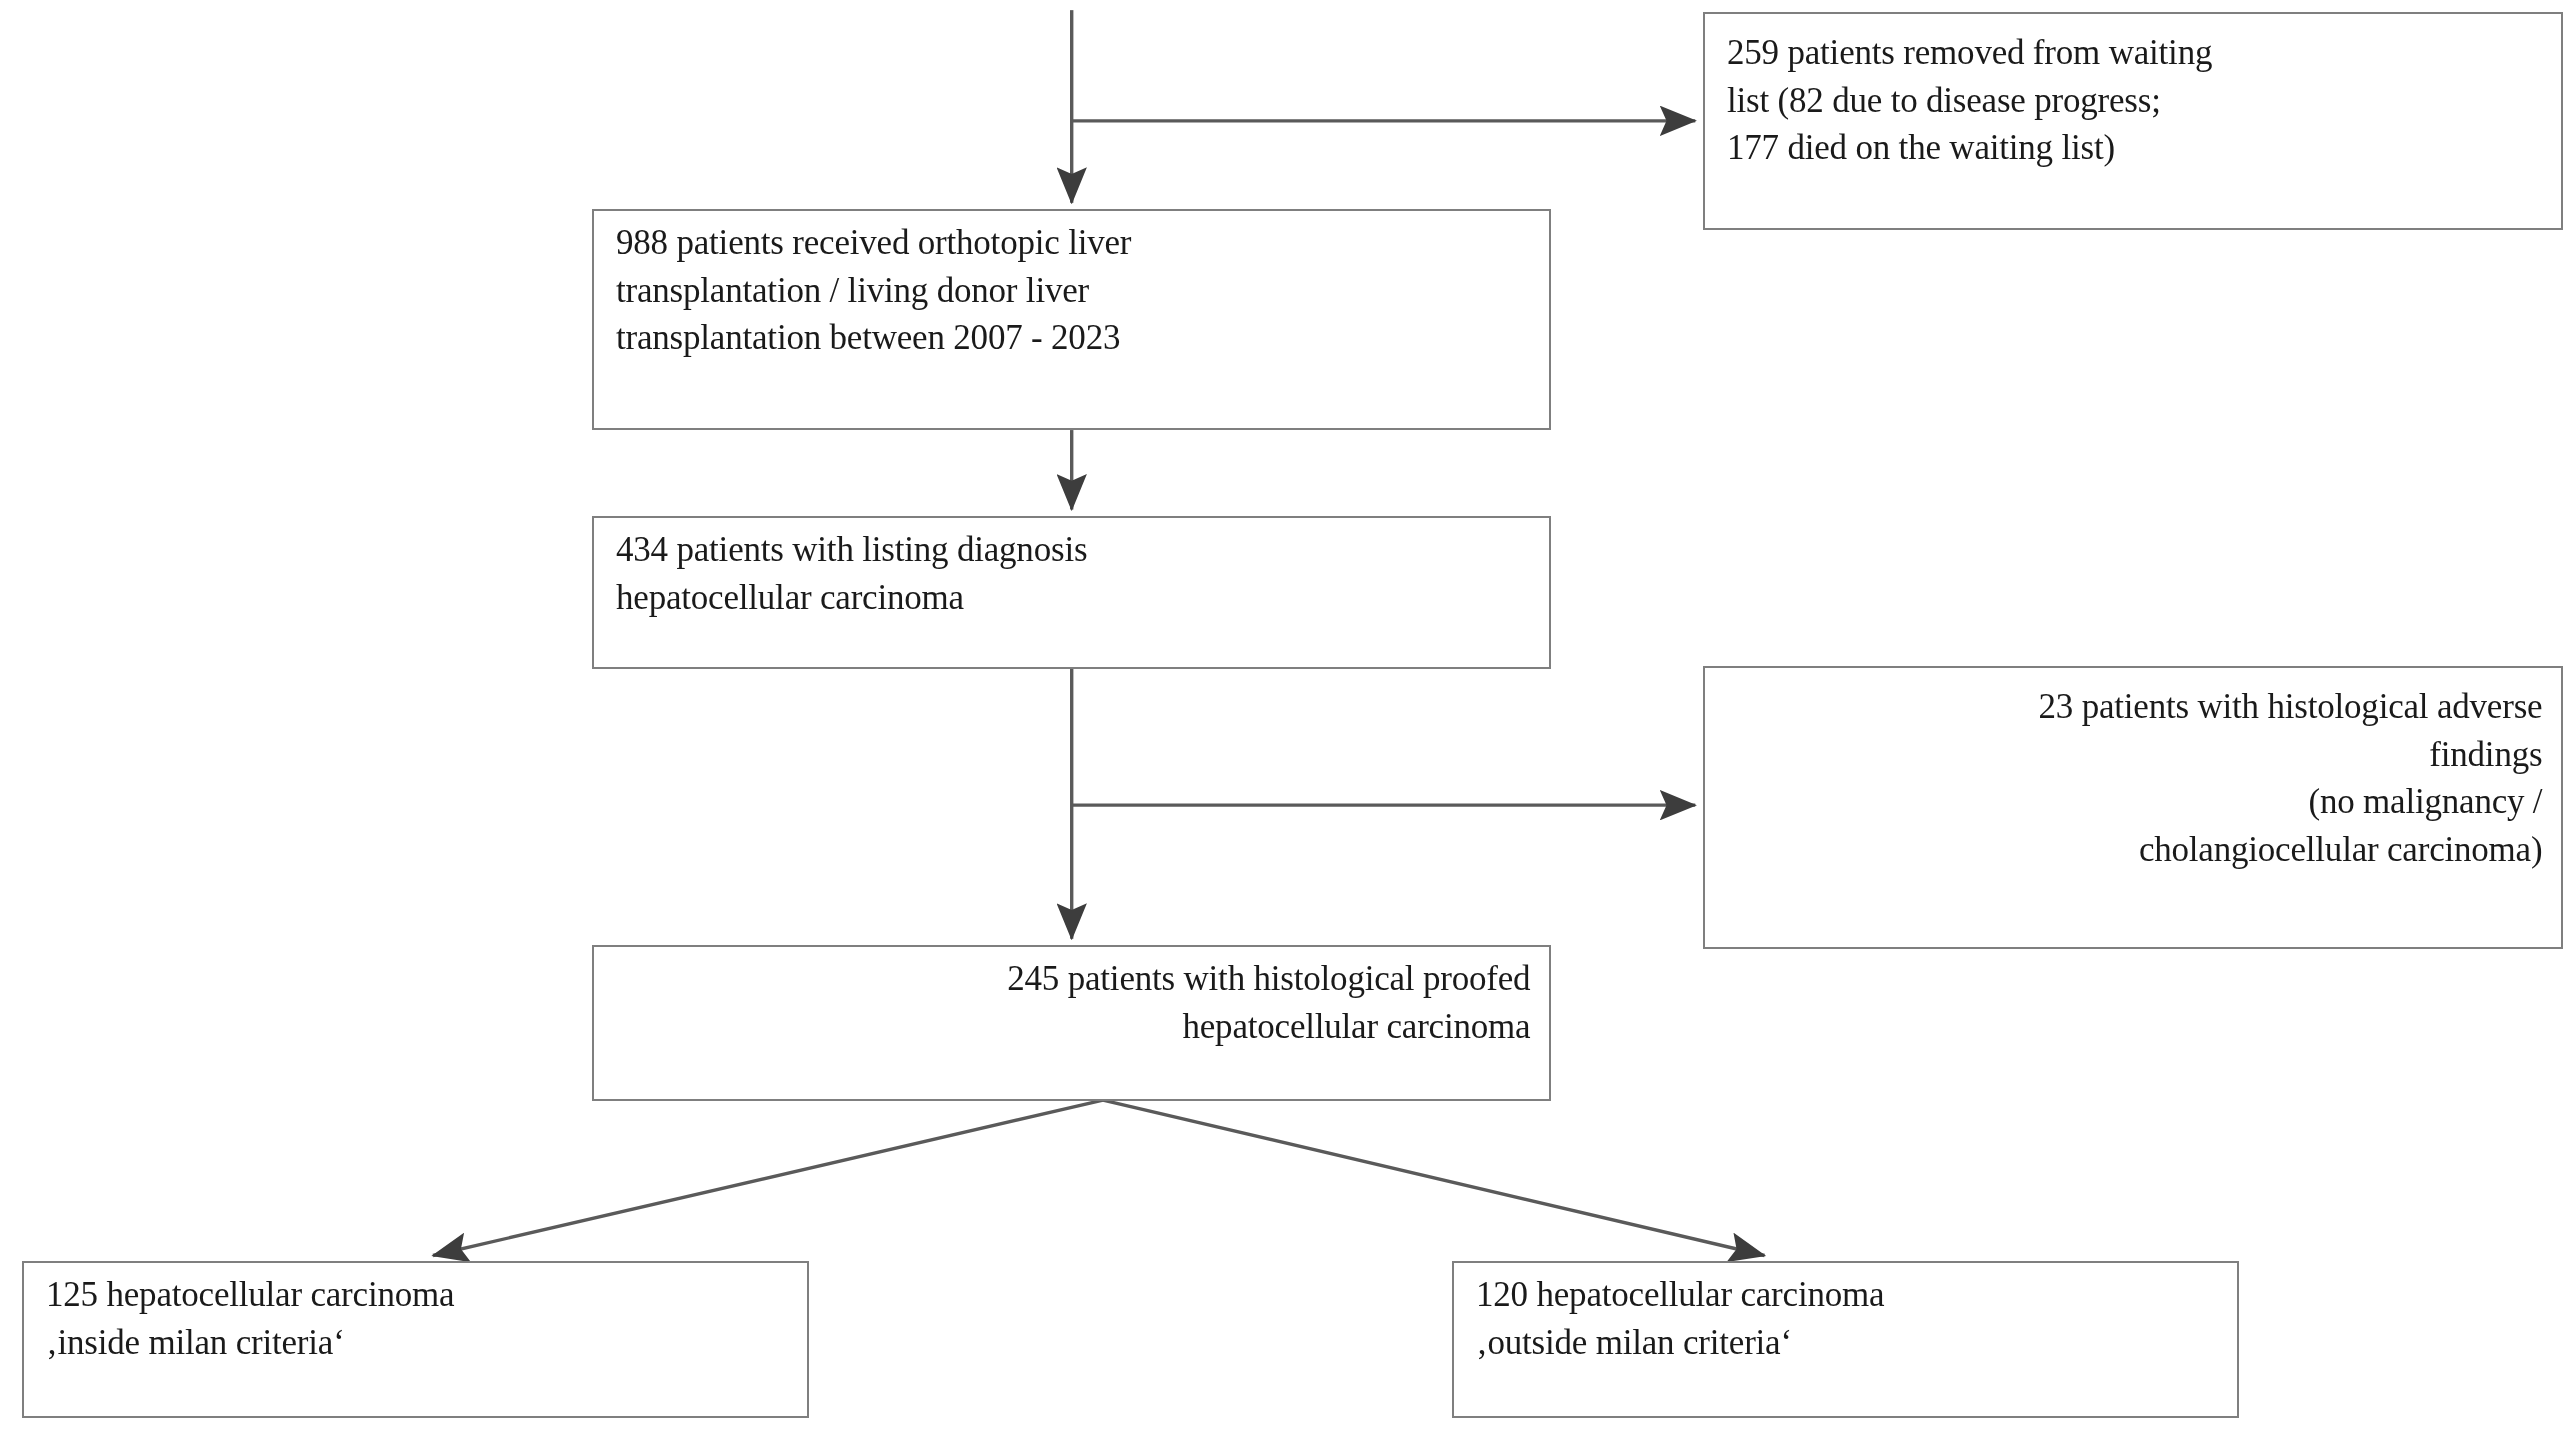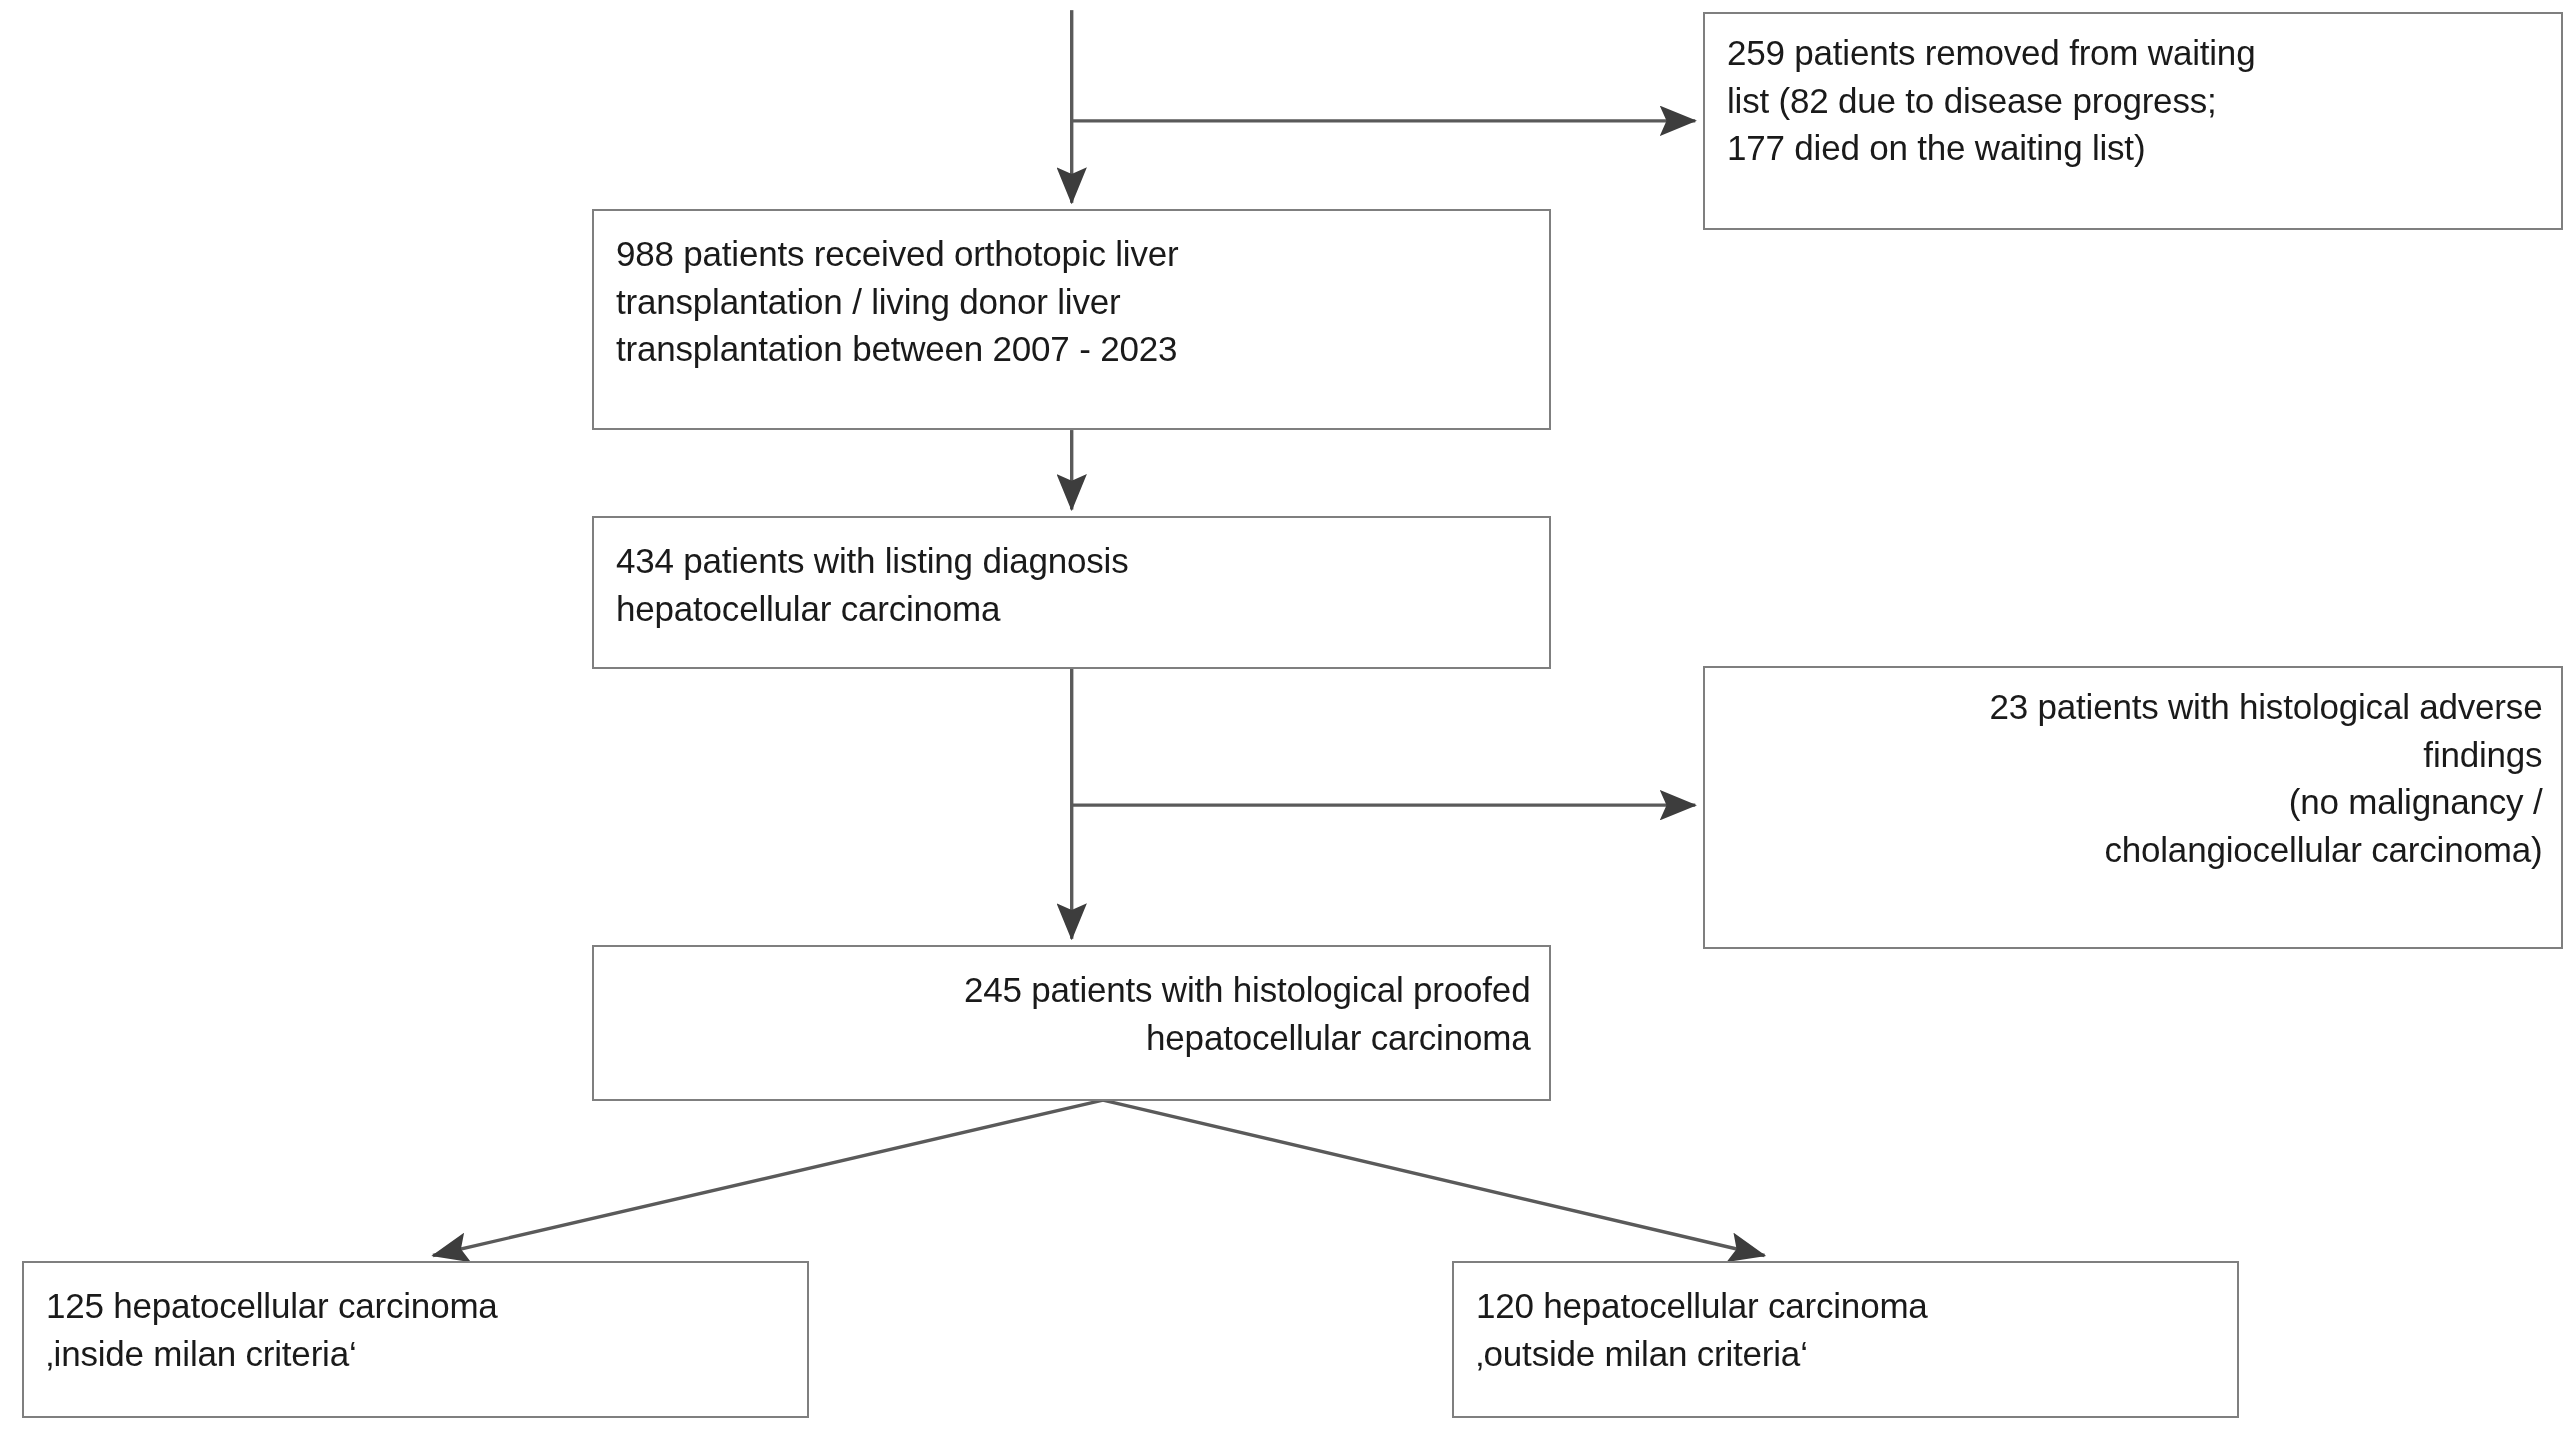--- a/index.html
+++ b/index.html
@@ -6,36 +6,36 @@
     margin: 0;
     padding: 0;
     background: #ffffff;
   }
   #canvas {
     position: relative;
     width: 2576px;
     height: 1438px;
     background: #ffffff;
     overflow: hidden;
-    font-family: Liberation Sans, sans-serif;
+    font-family: Liberation Serif, serif;
   }
   .node {
     position: absolute;
     box-sizing: border-box;
     border: 2.5px solid #7f7f7f;
     background: #ffffff;
     color: #1a1a1a;
     font-size: 35px;
     line-height: 1.36;
     letter-spacing: -0.2px;
     padding: 15px 18.6px 15px 22px;
     white-space: pre-line;
     display: block;
   }
-  .node.center-flow { padding-top: 19px; }
+  .node.center-flow { padding-top: 8px; }
   svg.edges {
     position: absolute;
     left: 0;
     top: 0;
     width: 2576px;
     height: 1438px;
     pointer-events: none;
   }
 </style>
 </head>

